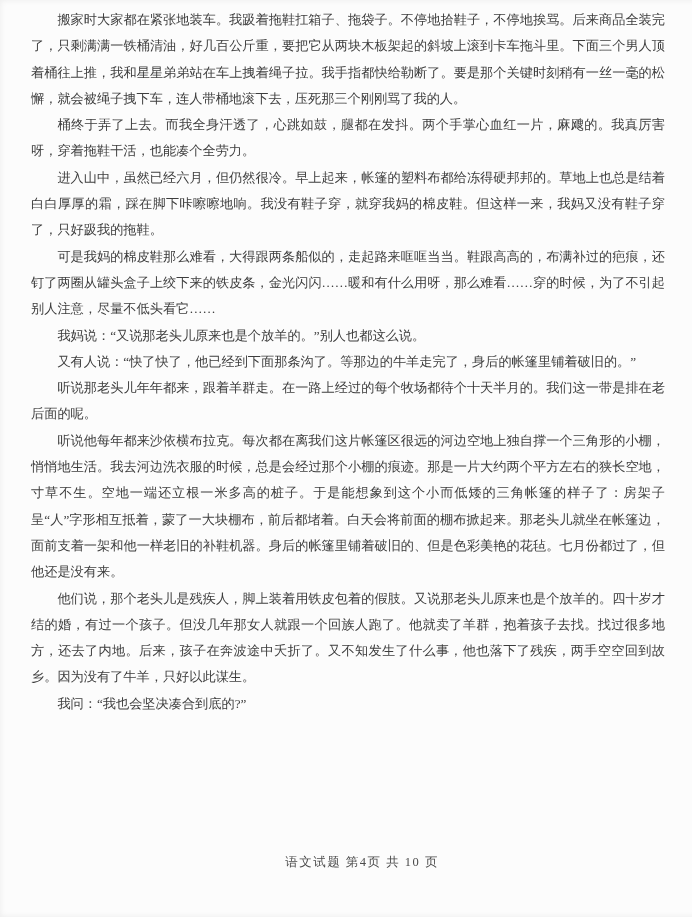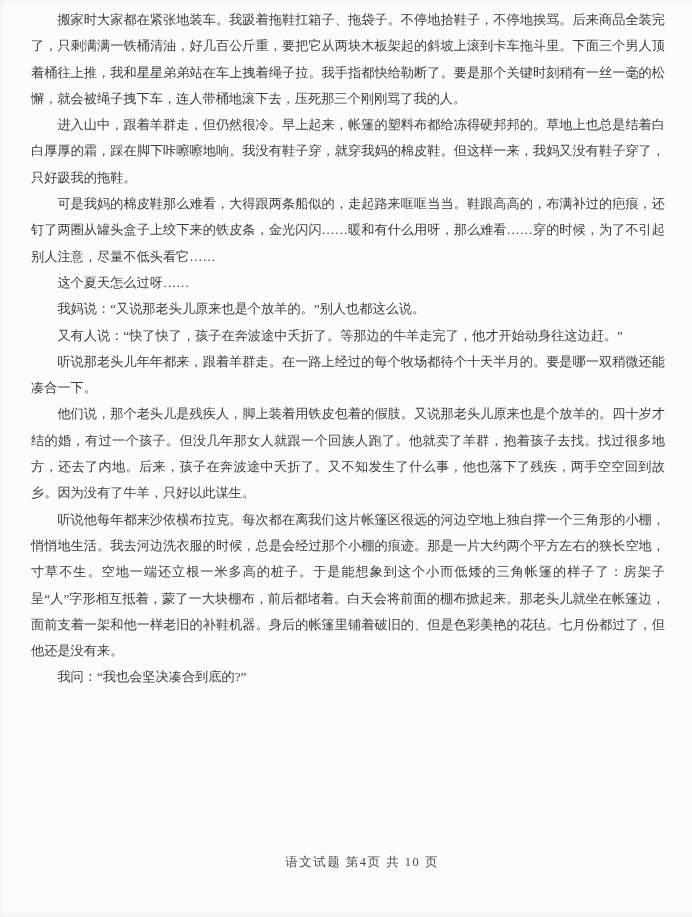--- a/index.html
+++ b/index.html
@@ -43,24 +43,24 @@
     letter-spacing: 1.5px;
     color: #4b4b4b;
   }
 </style>
 </head>
 <body>
 
 <div class="page">
   <div class="passage">
     <p>搬家时大家都在紧张地装车。我趿着拖鞋扛箱子、拖袋子。不停地拾鞋子，不停地挨骂。后来商品全装完了，只剩满满一铁桶清油，好几百公斤重，要把它从两块木板架起的斜坡上滚到卡车拖斗里。下面三个男人顶着桶往上推，我和星星弟弟站在车上拽着绳子拉。我手指都快给勒断了。要是那个关键时刻稍有一丝一毫的松懈，就会被绳子拽下车，连人带桶地滚下去，压死那三个刚刚骂了我的人。</p>
-    <p>进入山中，跟着羊群走，但仍然很冷。早上起来，帐篷的塑料布都给冻得硬邦邦的。草地上也总是结着白白厚厚的霜，踩在脚下咔嚓嚓地响。我没有鞋子穿，就穿我妈的棉皮鞋。但这样一来，我妈又没有鞋子穿了，只好趿我的拖鞋。</p>
+    <p>桶终于弄了上去。而我全身汗透了，心跳如鼓，腿都在发抖。两个手掌心血红一片，麻飕的。我真厉害呀，穿着拖鞋干活，也能凑个全劳力。</p>
+    <p>进入山中，虽然已经六月，但仍然很冷。早上起来，帐篷的塑料布都给冻得硬邦邦的。草地上也总是结着白白厚厚的霜，踩在脚下咔嚓嚓地响。我没有鞋子穿，就穿我妈的棉皮鞋。但这样一来，我妈又没有鞋子穿了，只好趿我的拖鞋。</p>
     <p>可是我妈的棉皮鞋那么难看，大得跟两条船似的，走起路来哐哐当当。鞋跟高高的，布满补过的疤痕，还钉了两圈从罐头盒子上绞下来的铁皮条，金光闪闪……暖和有什么用呀，那么难看……穿的时候，为了不引起别人注意，尽量不低头看它……</p>
-    <p>这个夏天怎么过呀……</p>
     <p>我妈说：“又说那老头儿原来也是个放羊的。”别人也都这么说。</p>
-    <p>又有人说：“快了快了，孩子在奔波途中夭折了。等那边的牛羊走完了，他才开始动身往这边赶。”</p>
-    <p>听说那老头儿年年都来，跟着羊群走。在一路上经过的每个牧场都待个十天半月的。要是哪一双稍微还能凑合一下。</p>
+    <p>又有人说：“快了快了，他已经到下面那条沟了。等那边的牛羊走完了，身后的帐篷里铺着破旧的。”</p>
+    <p>听说那老头儿年年都来，跟着羊群走。在一路上经过的每个牧场都待个十天半月的。我们这一带是排在老后面的呢。</p>
+    <p>听说他每年都来沙依横布拉克。每次都在离我们这片帐篷区很远的河边空地上独自撑一个三角形的小棚，悄悄地生活。我去河边洗衣服的时候，总是会经过那个小棚的痕迹。那是一片大约两个平方左右的狭长空地，寸草不生。空地一端还立根一米多高的桩子。于是能想象到这个小而低矮的三角帐篷的样子了：房架子呈“人”字形相互抵着，蒙了一大块棚布，前后都堵着。白天会将前面的棚布掀起来。那老头儿就坐在帐篷边，面前支着一架和他一样老旧的补鞋机器。身后的帐篷里铺着破旧的、但是色彩美艳的花毡。七月份都过了，但他还是没有来。</p>
     <p>他们说，那个老头儿是残疾人，脚上装着用铁皮包着的假肢。又说那老头儿原来也是个放羊的。四十岁才结的婚，有过一个孩子。但没几年那女人就跟一个回族人跑了。他就卖了羊群，抱着孩子去找。找过很多地方，还去了内地。后来，孩子在奔波途中夭折了。又不知发生了什么事，他也落下了残疾，两手空空回到故乡。因为没有了牛羊，只好以此谋生。</p>
-    <p>听说他每年都来沙依横布拉克。每次都在离我们这片帐篷区很远的河边空地上独自撑一个三角形的小棚，悄悄地生活。我去河边洗衣服的时候，总是会经过那个小棚的痕迹。那是一片大约两个平方左右的狭长空地，寸草不生。空地一端还立根一米多高的桩子。于是能想象到这个小而低矮的三角帐篷的样子了：房架子呈“人”字形相互抵着，蒙了一大块棚布，前后都堵着。白天会将前面的棚布掀起来。那老头儿就坐在帐篷边，面前支着一架和他一样老旧的补鞋机器。身后的帐篷里铺着破旧的、但是色彩美艳的花毡。七月份都过了，但他还是没有来。</p>
     <p>我问：“我也会坚决凑合到底的?”</p>
   </div>
   <div class="page-footer">语文试题 第4页 共 10 页</div>
 </div>
 
 </body></html>

